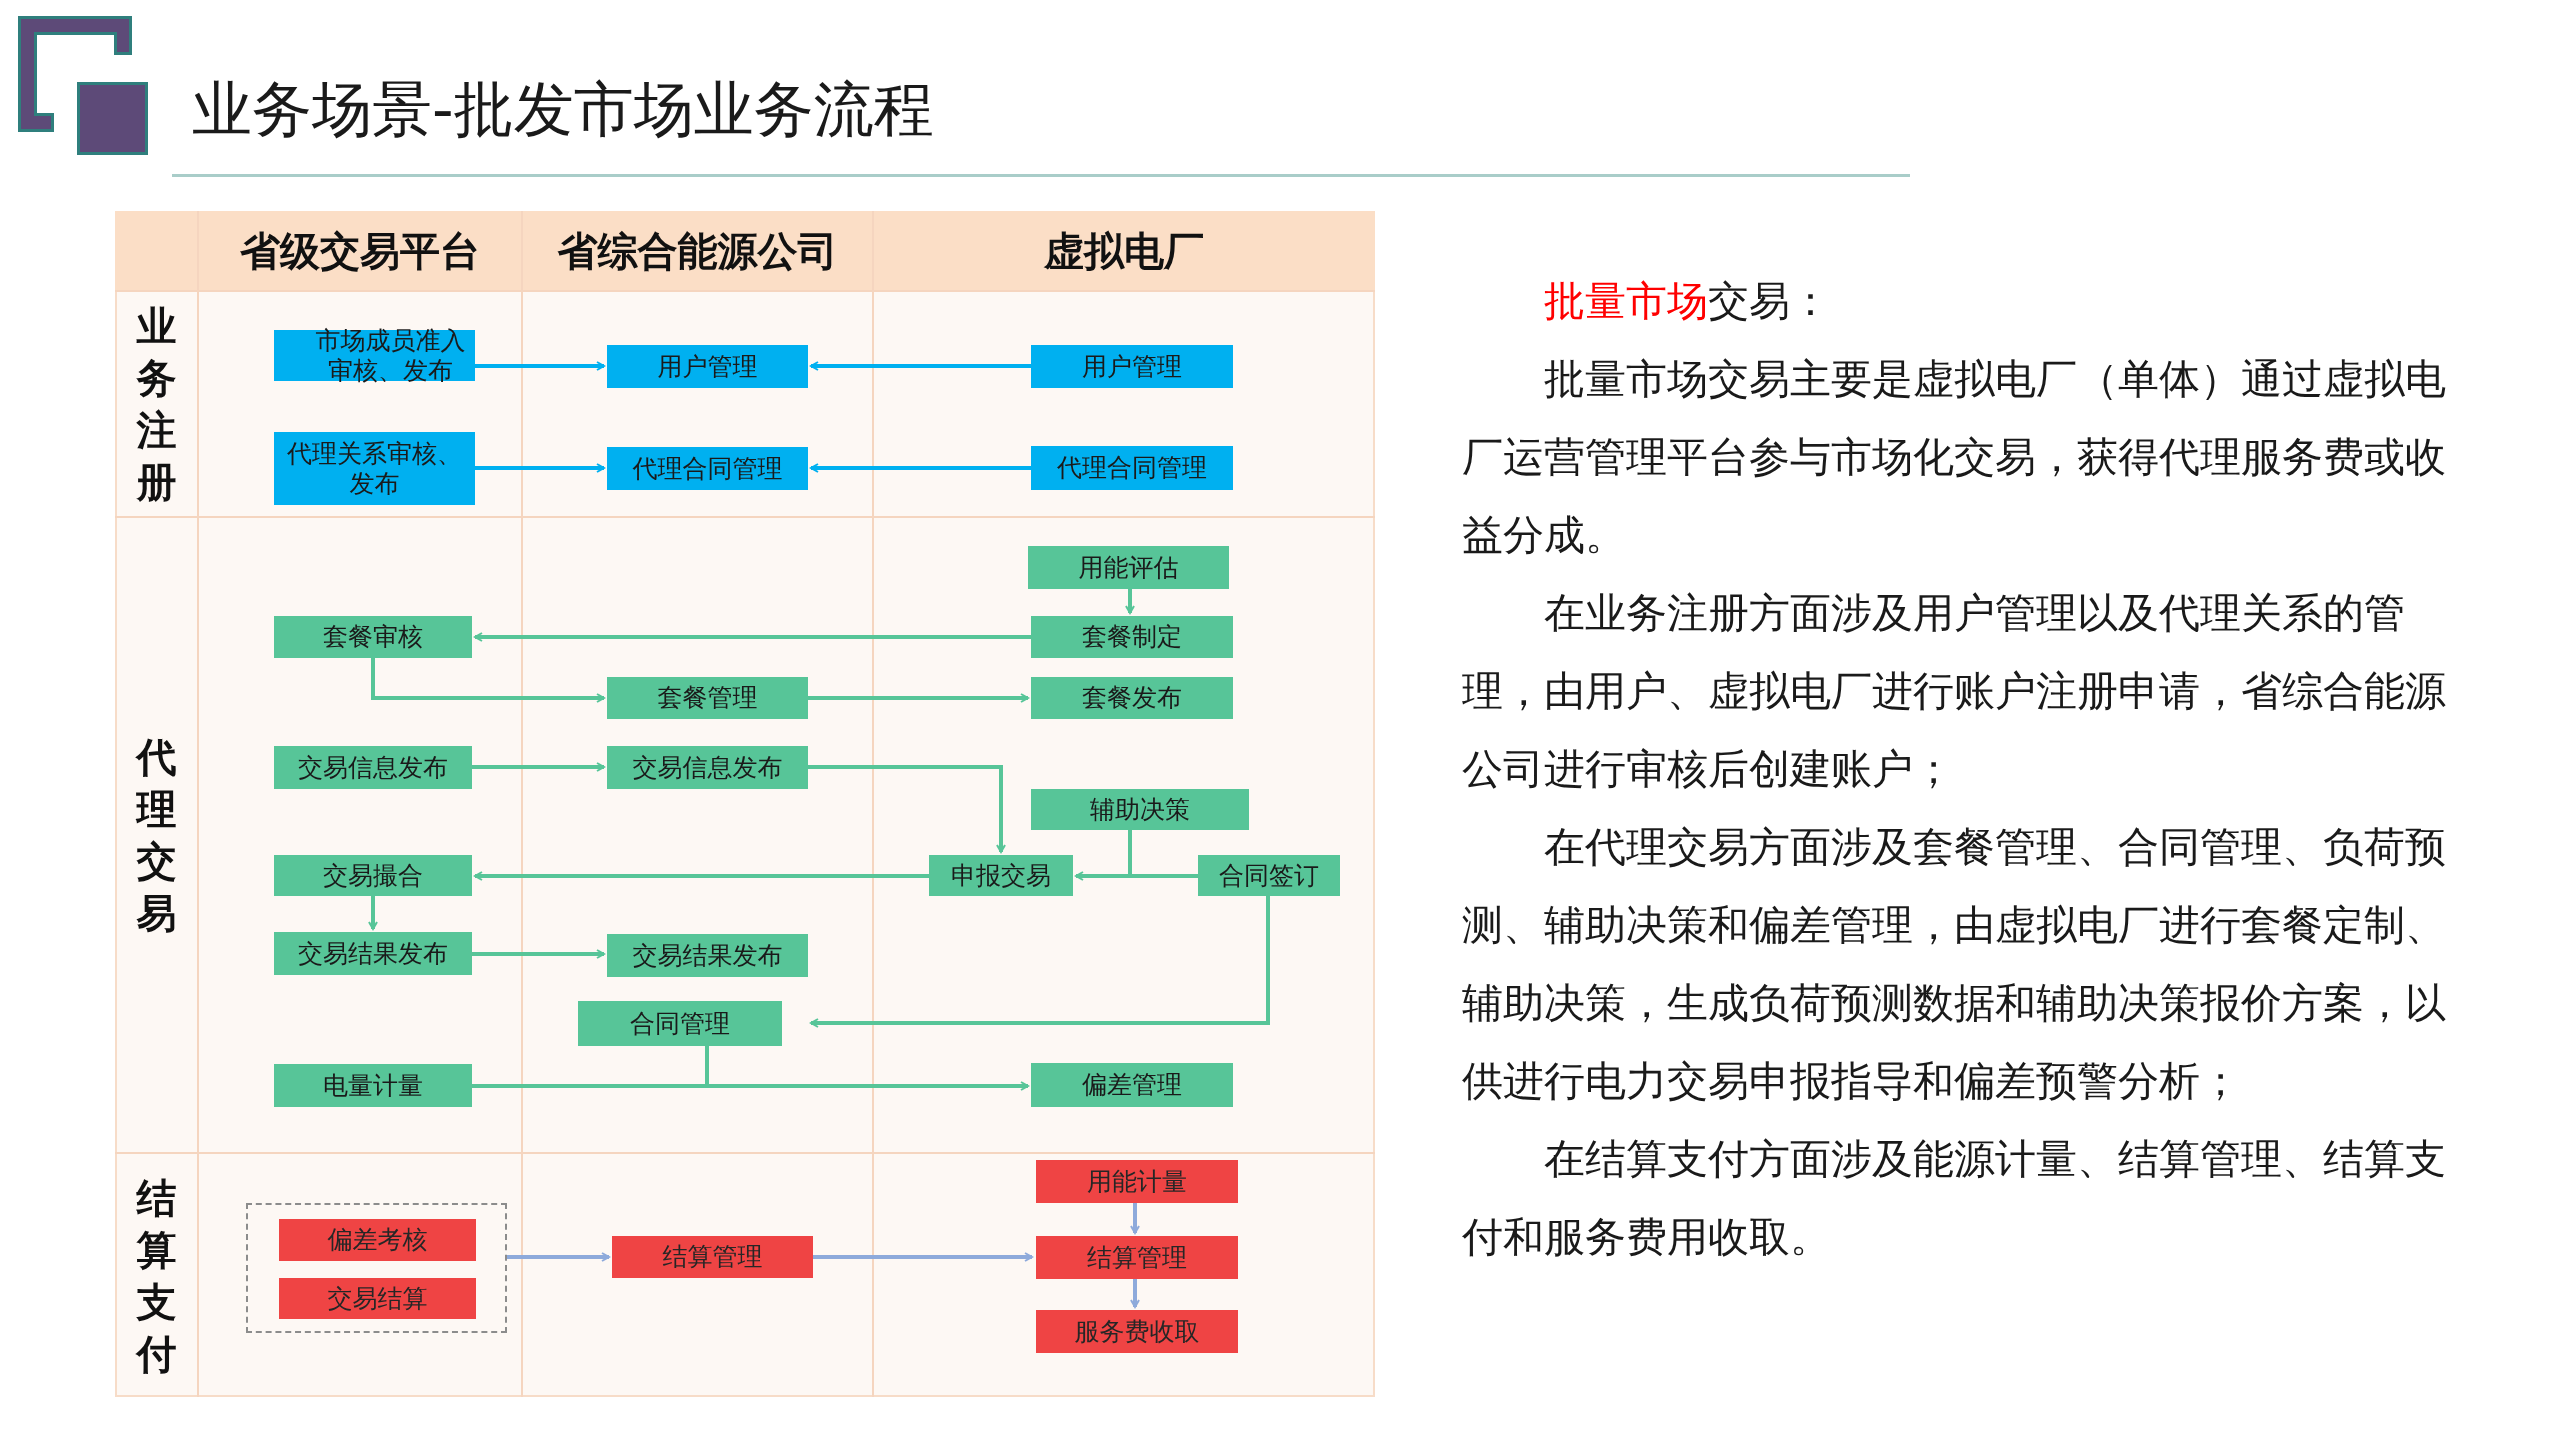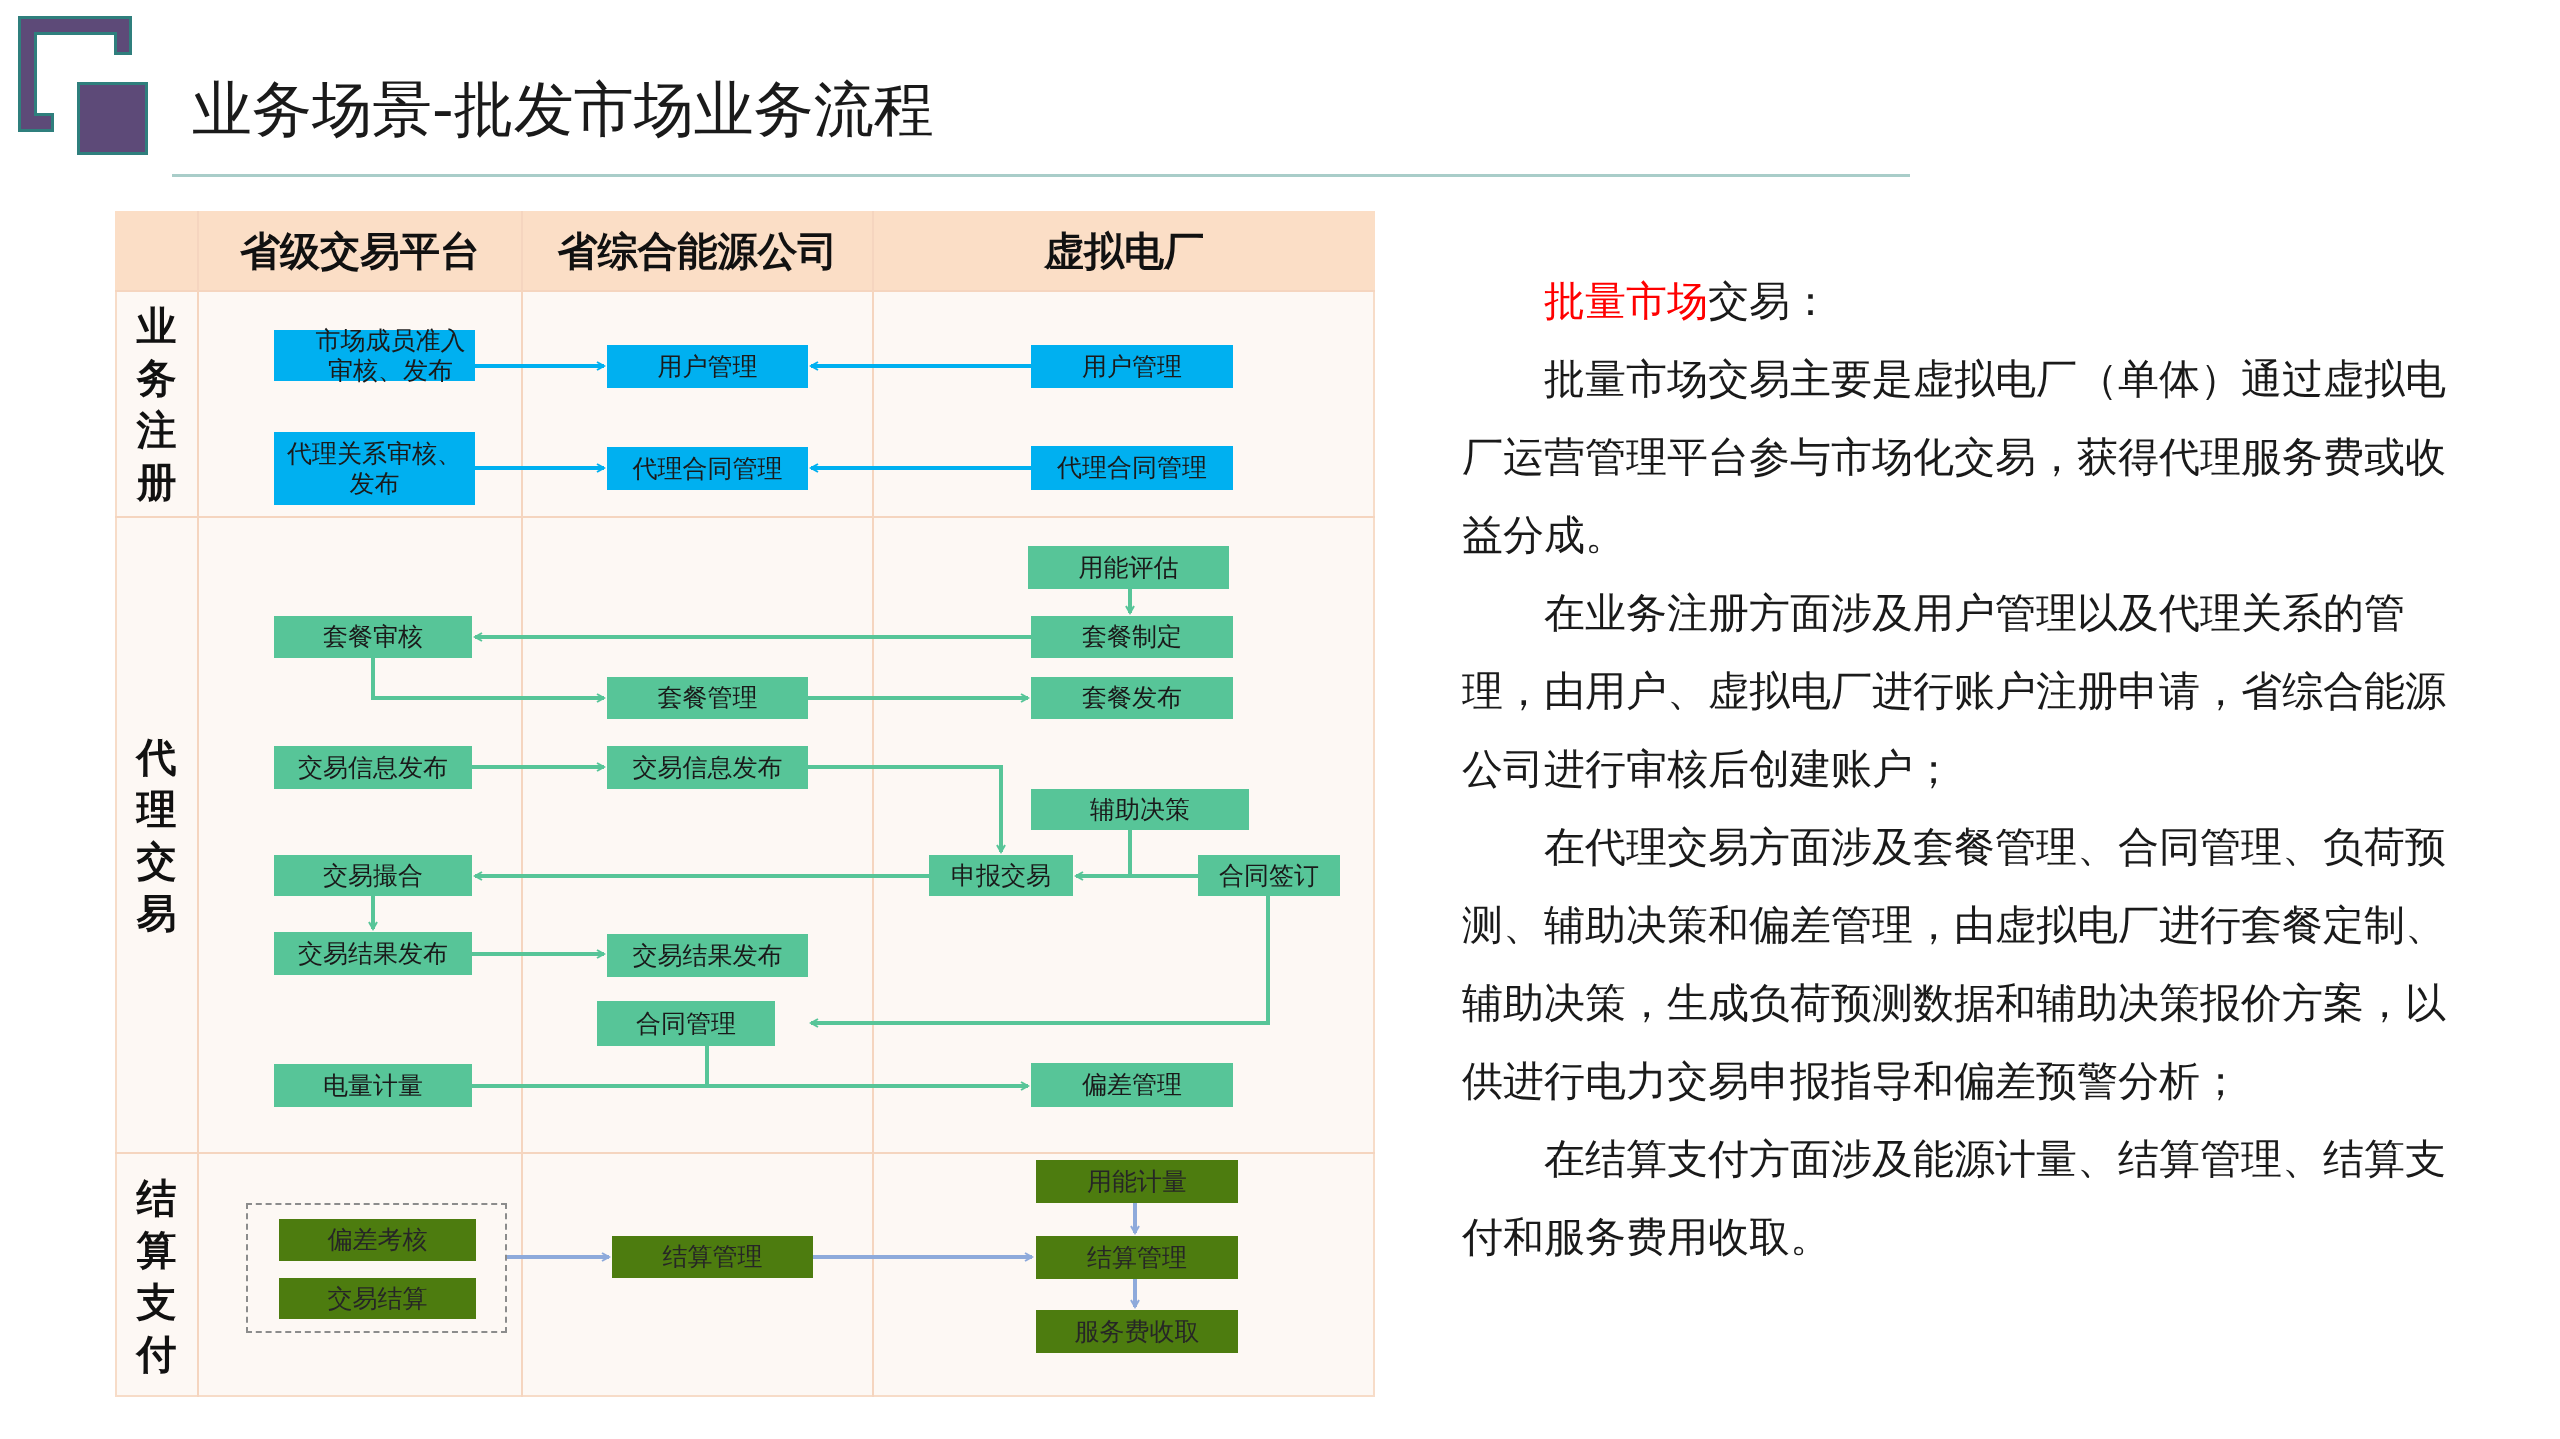--- a/index.html
+++ b/index.html
@@ -22,21 +22,21 @@
   .col-head { position:absolute; top:211px; height:80px; display:flex; align-items:center; justify-content:center;
               font-weight:bold; font-size:40px; color:#111; white-space:nowrap; }
   .row-head { position:absolute; left:115px; width:83px; display:flex; flex-direction:column; align-items:center; justify-content:center;
               font-weight:bold; font-size:40px; color:#111; line-height:52px; }
   .row-head span { display:block; }
 
   .box { position:absolute; display:flex; align-items:center; justify-content:center; text-align:center;
          font-size:25px; line-height:30px; color:#1a1a1a; box-sizing:border-box; padding:0 6px; }
   .blue { background:#00b0f0; }
   .green { background:#57c598; }
-  .lav { background:#4d7c0f; color:#262626; }
+  .lav { background:#ef4444; color:#262626; }
   .group { position:absolute; border:2px dashed #8c8c8c; box-sizing:border-box; }
 
   svg.lines { position:absolute; left:0; top:0; }
 
   
   .desc { position:absolute; left:1462px; top:262px; width:1010px; font-size:41px; line-height:78px; color:#1a1a1a; }
   .desc p { margin:0; }
   .desc .ind { text-indent:82px; }
   .hl { color:#ff0000; font-weight:normal; }
 </style>
@@ -141,21 +141,21 @@
   <div class="box green" style="left:607px; top:677px; width:201px; height:42px;">套餐管理</div>
   <div class="box green" style="left:1031px; top:677px; width:202px; height:42px;">套餐发布</div>
   <div class="box green" style="left:274px; top:746px; width:198px; height:43px;">交易信息发布</div>
   <div class="box green" style="left:607px; top:746px; width:201px; height:43px;">交易信息发布</div>
   <div class="box green" style="left:1031px; top:789px; width:218px; height:41px;">辅助决策</div>
   <div class="box green" style="left:929px; top:855px; width:144px; height:41px;">申报交易</div>
   <div class="box green" style="left:1198px; top:855px; width:142px; height:41px;">合同签订</div>
   <div class="box green" style="left:274px; top:855px; width:198px; height:41px;">交易撮合</div>
   <div class="box green" style="left:274px; top:932px; width:198px; height:43px;">交易结果发布</div>
   <div class="box green" style="left:607px; top:934px; width:201px; height:43px;">交易结果发布</div>
-  <div class="box green" style="left:597px; top:1001px; width:178px; height:45px;">合同管理</div>
+  <div class="box green" style="left:578px; top:1001px; width:204px; height:45px;">合同管理</div>
   <div class="box green" style="left:274px; top:1064px; width:198px; height:43px;">电量计量</div>
   <div class="box green" style="left:1031px; top:1063px; width:202px; height:44px;">偏差管理</div>
 
   <div class="group" style="left:246px; top:1203px; width:261px; height:130px;"></div>
   <div class="box lav" style="left:279px; top:1219px; width:197px; height:42px;">偏差考核</div>
   <div class="box lav" style="left:279px; top:1278px; width:197px; height:41px;">交易结算</div>
   <div class="box lav" style="left:612px; top:1236px; width:201px; height:42px;">结算管理</div>
   <div class="box lav" style="left:1036px; top:1160px; width:202px; height:43px;">用能计量</div>
   <div class="box lav" style="left:1036px; top:1236px; width:202px; height:43px;">结算管理</div>
   <div class="box lav" style="left:1036px; top:1310px; width:202px; height:43px;">服务费收取</div>

